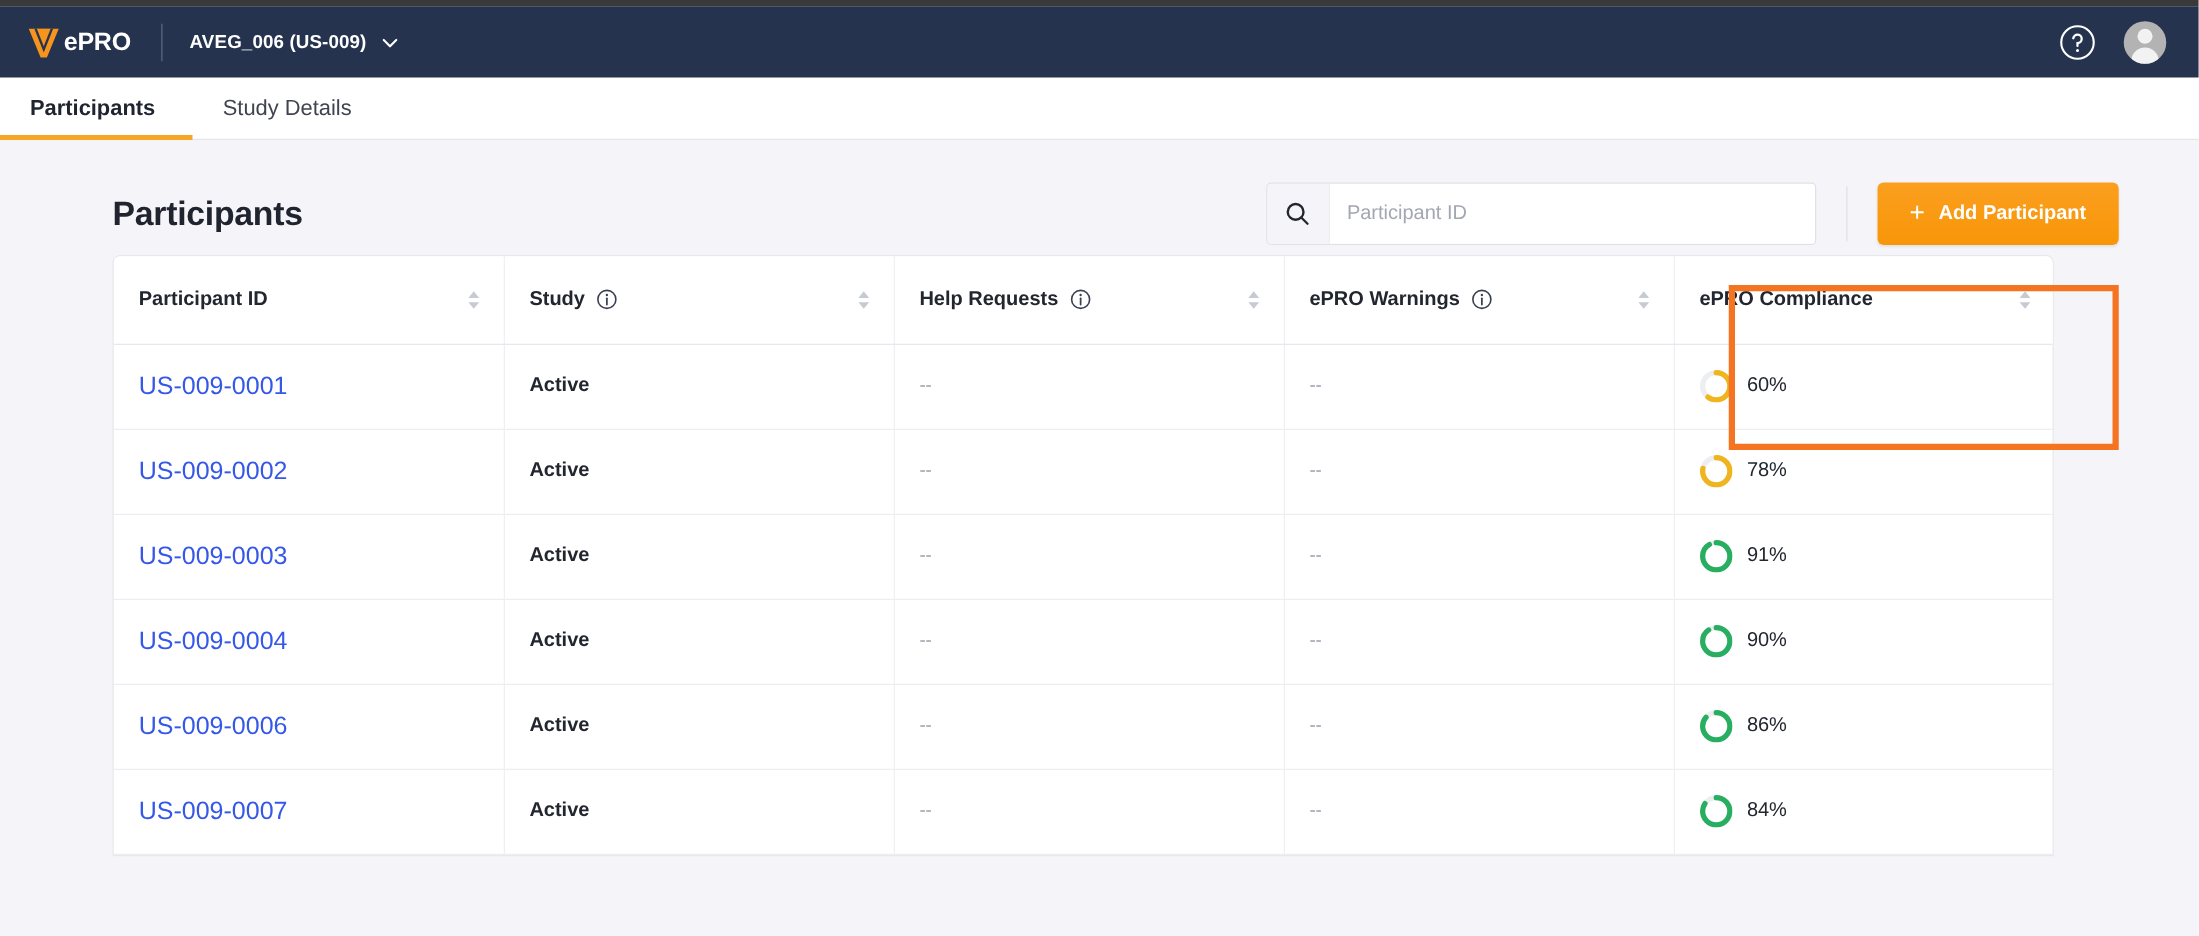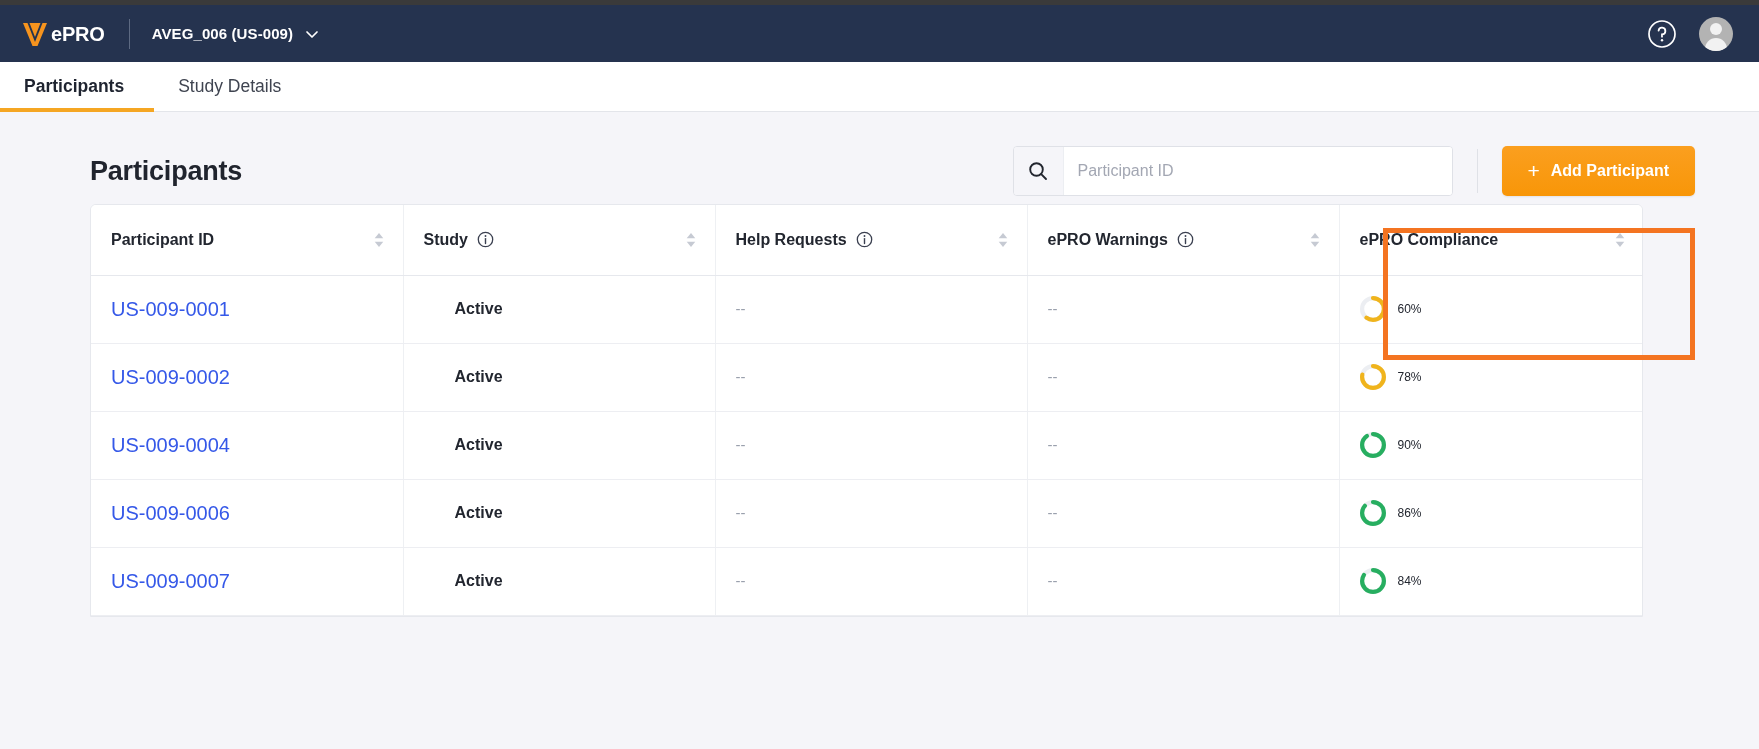--- a/index.html
+++ b/index.html
@@ -244,23 +244,23 @@
     font-size: 16px;
     color: #2a2f3a;
     padding: 0 0 0 20px;
     border-bottom: 1px solid #edeef2;
     border-right: 1px solid #eef0f3;
     vertical-align: middle;
   }
   tbody td:last-child { border-right: none; }
   .pid-link { color: #3558e8; text-decoration: none; cursor: pointer; font-size: 20px; }
   .dash { color: #9aa0ad; font-size: 15px; letter-spacing: 0px; }
-  .status-text { font-weight: 700; color: #22262f; margin-left: 31px; }
+  .status-text { font-weight: 700; color: #22262f; }
   .compl { display: flex; align-items: center; gap: 12px; }
-  .compl-val { font-size: 12px; color: #22262f; }
+  .compl-val { font-size: 16px; color: #22262f; }
 
   col.c1 { width: 312px; }
   col.c2 { width: 312px; }
   col.c3 { width: 312px; }
   col.c4 { width: 312px; }
   col.c5 { width: 305px; }
 </style>
 </head>
 <body>
 
@@ -440,20 +440,35 @@
               <div class="compl">
                 <svg width="26" height="26" viewBox="0 0 26 26">
                   <circle cx="13" cy="13" r="10.9" fill="none" stroke="#eceef2" stroke-width="4.2"></circle>
                   <circle cx="13" cy="13" r="10.9" fill="none" stroke="#f0b41c" stroke-width="4.2" stroke-linecap="round" stroke-dasharray="53.419641481640845 68.4867198482575" transform="rotate(-90 13 13)"></circle>
                 </svg>
                 <span class="compl-val">78%</span>
               </div>
             </td>
           </tr>
           <tr>
+            <td><a class="pid-link">US-009-0003</a></td>
+            <td><span class="status-text">Active</span></td>
+            <td><span class="dash">--</span></td>
+            <td><span class="dash">--</span></td>
+            <td>
+              <div class="compl">
+                <svg width="26" height="26" viewBox="0 0 26 26">
+                  <circle cx="13" cy="13" r="10.9" fill="none" stroke="#eceef2" stroke-width="4.2"></circle>
+                  <circle cx="13" cy="13" r="10.9" fill="none" stroke="#27ae60" stroke-width="4.2" stroke-linecap="round" stroke-dasharray="62.322915061914316 68.4867198482575" transform="rotate(-90 13 13)"></circle>
+                </svg>
+                <span class="compl-val">91%</span>
+              </div>
+            </td>
+          </tr>
+          <tr>
             <td><a class="pid-link">US-009-0004</a></td>
             <td><span class="status-text">Active</span></td>
             <td><span class="dash">--</span></td>
             <td><span class="dash">--</span></td>
             <td>
               <div class="compl">
                 <svg width="26" height="26" viewBox="0 0 26 26">
                   <circle cx="13" cy="13" r="10.9" fill="none" stroke="#eceef2" stroke-width="4.2"></circle>
                   <circle cx="13" cy="13" r="10.9" fill="none" stroke="#27ae60" stroke-width="4.2" stroke-linecap="round" stroke-dasharray="61.63804786343175 68.4867198482575" transform="rotate(-90 13 13)"></circle>
                 </svg>

